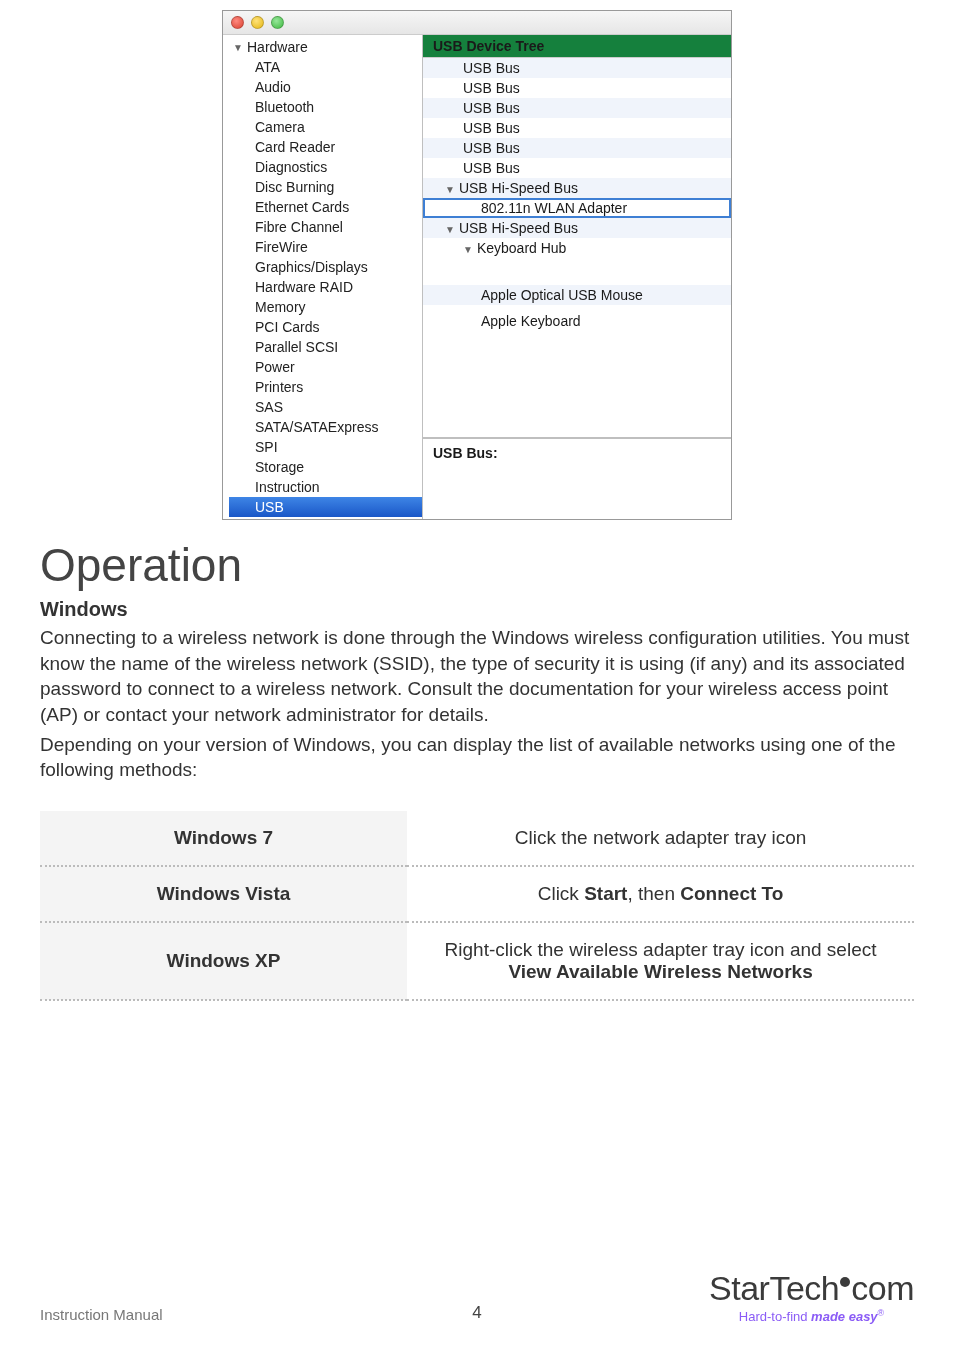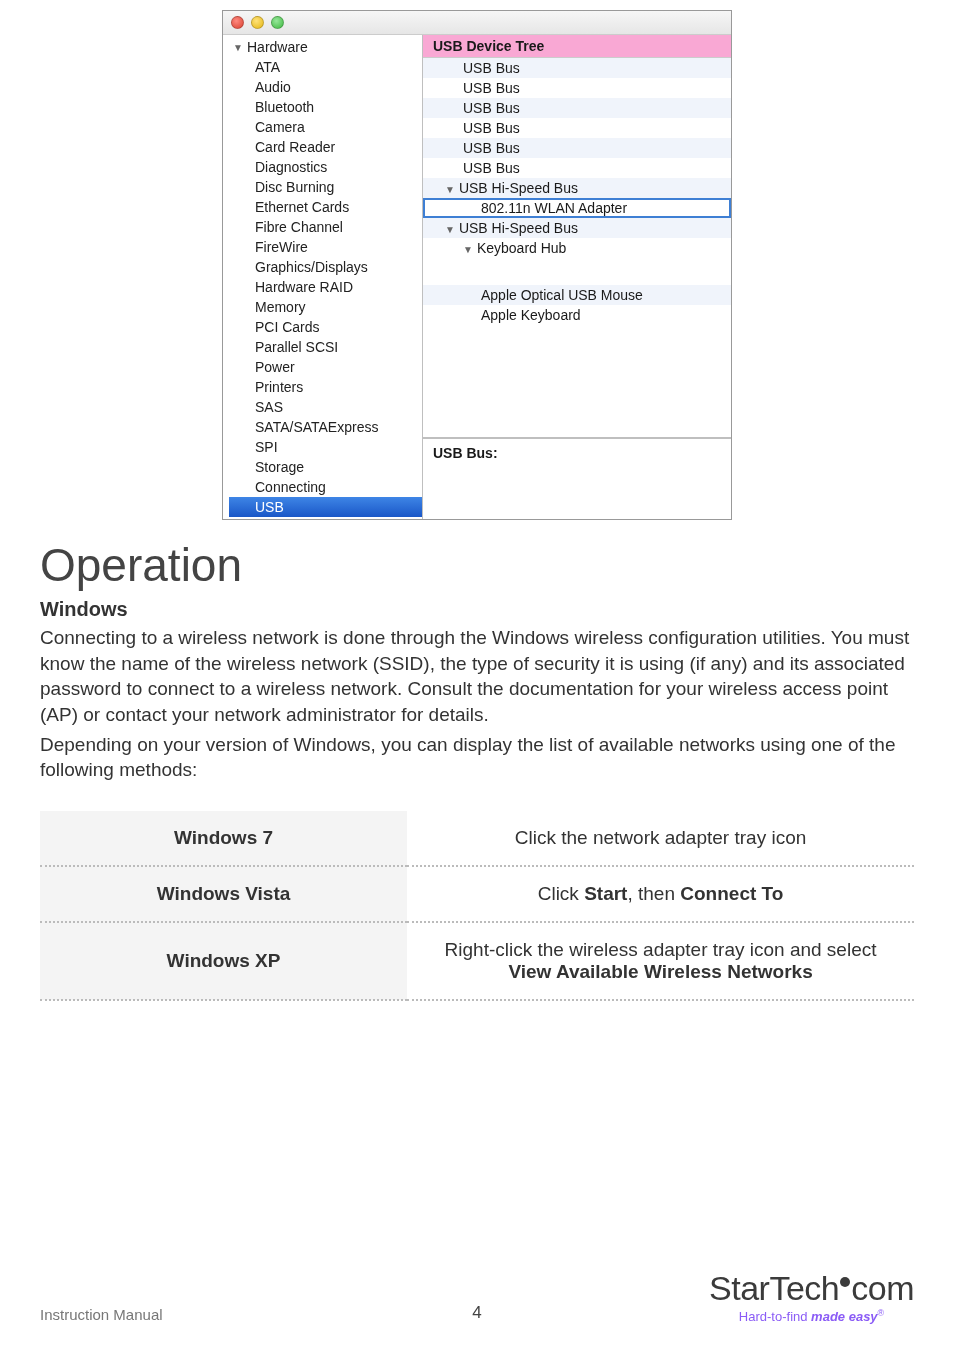--- a/index.html
+++ b/index.html
@@ -55,21 +55,21 @@
     color: #222;
     cursor: default;
   }
   .sb-item.selected {
     background: linear-gradient(#3e85e6,#1a57c7);
     color: #fff;
   }
   .content { flex: 1; padding: 0; }
   .ct-header {
     font-weight: bold;
-    background: #f9a8d4;
+    background: #15803d;
     border-bottom: 1px solid #ccc;
     padding: 3px 10px;
   }
   .ct-rows-wrap { border-bottom: 1px solid #bfbfbf; min-height: 380px; }
   .detail-pane { padding: 6px 10px; font-weight: bold; border-top:1px solid #bfbfbf;}
 
   h1.section {
     font-family: "Segoe UI Light","Helvetica Neue",Arial,sans-serif;
     font-weight: 300;
     font-size: 46px;
@@ -182,39 +182,39 @@
             <div class="sb-item">Hardware RAID</div>
             <div class="sb-item">Memory</div>
             <div class="sb-item">PCI Cards</div>
             <div class="sb-item">Parallel SCSI</div>
             <div class="sb-item">Power</div>
             <div class="sb-item">Printers</div>
             <div class="sb-item">SAS</div>
             <div class="sb-item">SATA/SATAExpress</div>
             <div class="sb-item">SPI</div>
             <div class="sb-item">Storage</div>
-            <div class="sb-item">Connecting</div>
+            <div class="sb-item">Instruction</div>
             <div class="sb-item selected">USB</div>
           </div>
       </div>
       <div class="content">
         <div class="ct-header">USB Device Tree</div>
         <div class="ct-rows-wrap" id="ct-rows">
             <div style="padding: 2px 10px 2px 40px; background: rgb(240, 244, 251);"><span>USB Bus</span></div>
             <div style="padding: 2px 10px 2px 40px;"><span>USB Bus</span></div>
             <div style="padding: 2px 10px 2px 40px; background: rgb(240, 244, 251);"><span>USB Bus</span></div>
             <div style="padding: 2px 10px 2px 40px;"><span>USB Bus</span></div>
             <div style="padding: 2px 10px 2px 40px; background: rgb(240, 244, 251);"><span>USB Bus</span></div>
             <div style="padding: 2px 10px 2px 40px;"><span>USB Bus</span></div>
             <div style="padding: 2px 10px 2px 22px; background: rgb(240, 244, 251);"><span style="font-size: 10px; color: rgb(102, 102, 102); margin-right: 4px;">▼</span><span>USB Hi-Speed Bus</span></div>
             <div style="padding: 2px 10px 2px 58px; outline: rgb(62, 127, 212) solid 2px; outline-offset: -2px;"><span>802.11n WLAN Adapter</span></div>
             <div style="padding: 2px 10px 2px 22px; background: rgb(240, 244, 251);"><span style="font-size: 10px; color: rgb(102, 102, 102); margin-right: 4px;">▼</span><span>USB Hi-Speed Bus</span></div>
             <div style="padding: 2px 10px 2px 40px;"><span style="font-size: 10px; color: rgb(102, 102, 102); margin-right: 4px;">▼</span><span>Keyboard Hub</span></div>
             <div style="padding: 2px 10px 2px 58px; background: rgb(240, 244, 251); margin-top: 27px;"><span>Apple Optical USB Mouse</span></div>
-            <div style="padding: 2px 10px 2px 58px;"><span>Apple Keyboard</span></div>
+            <div style="padding: 8px 10px 2px 58px;"><span>Apple Keyboard</span></div>
           </div>
         <div class="detail-pane">USB Bus:</div>
       </div>
     </div>
   </div>
 </div>
 
 <h1 class="section">Operation</h1>
 <h3 class="sub">Windows</h3>
 <p class="body">Connecting to a wireless network is done through the Windows wireless configuration utilities. You must know the name of the wireless network (SSID), the type of security it is using (if any) and its associated password to connect to a wireless network. Consult the documentation for your wireless access point (AP) or contact your network administrator for details.</p>

